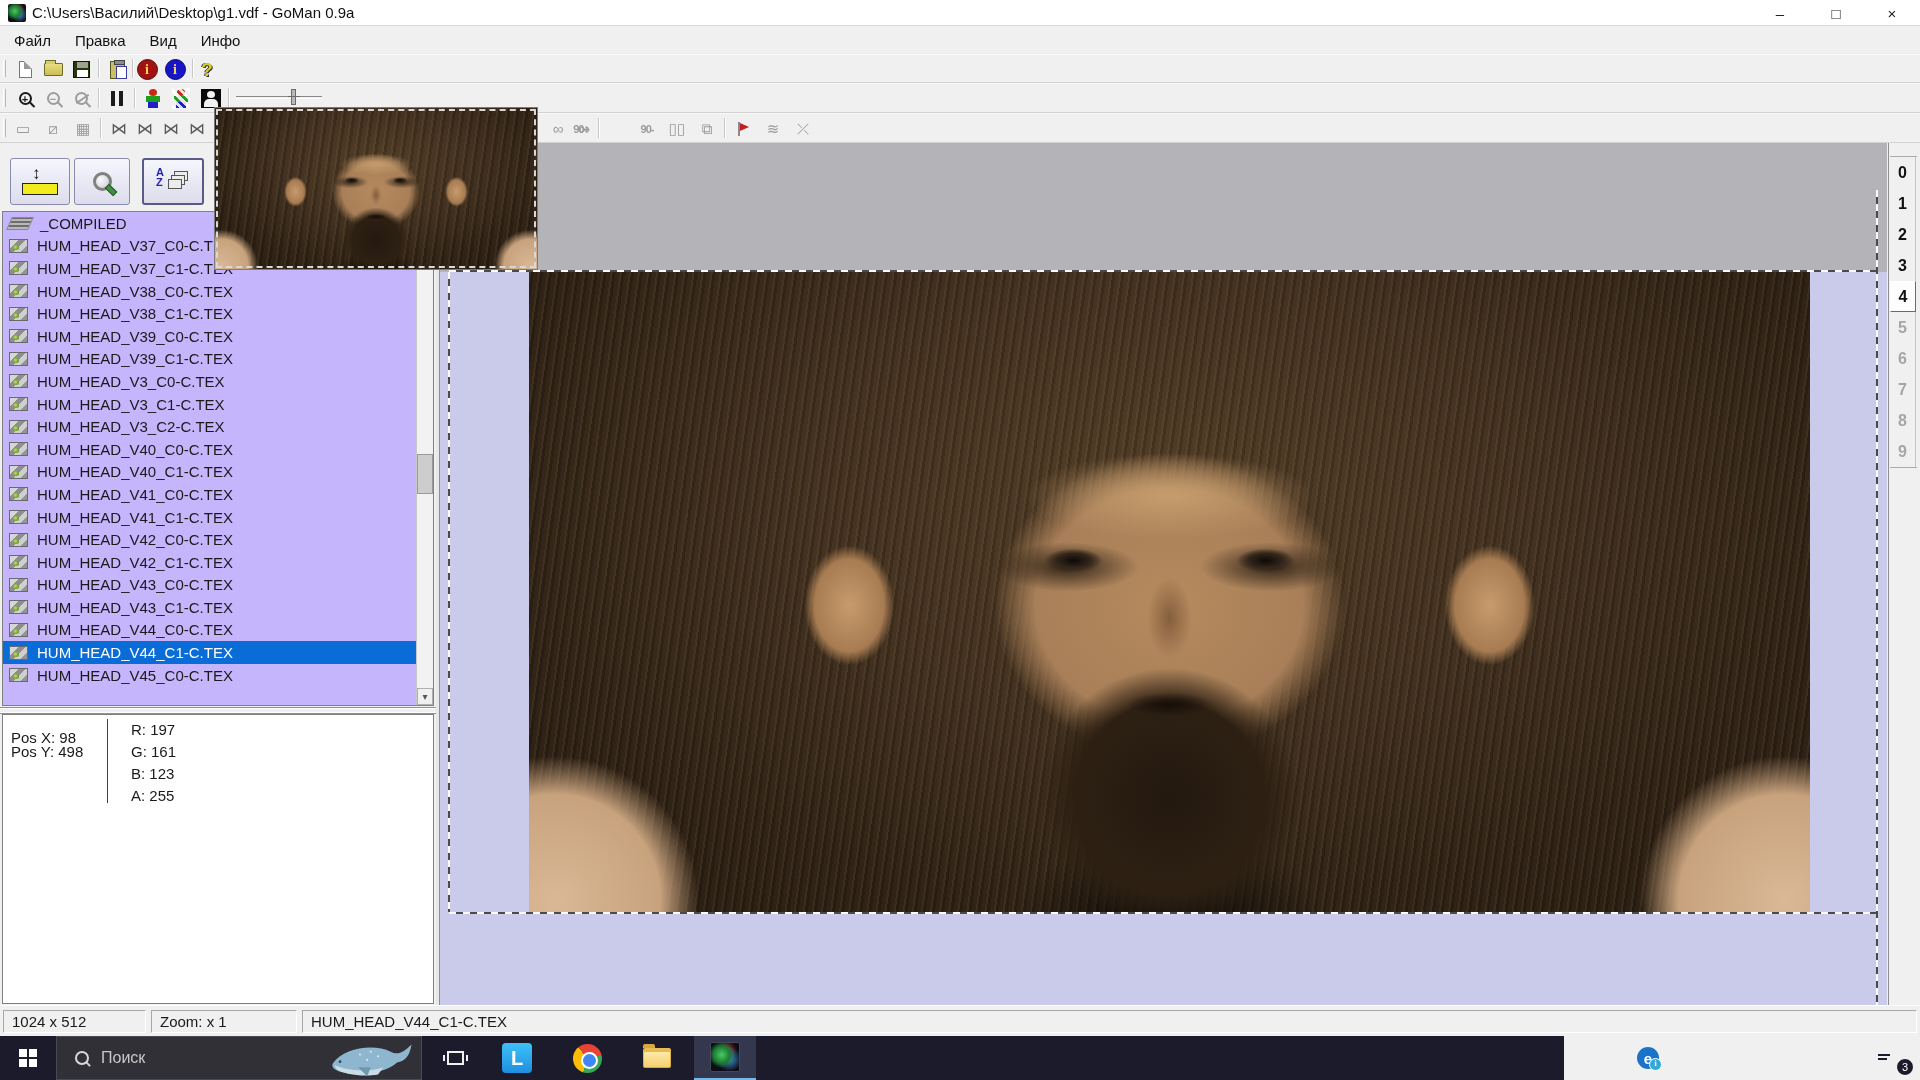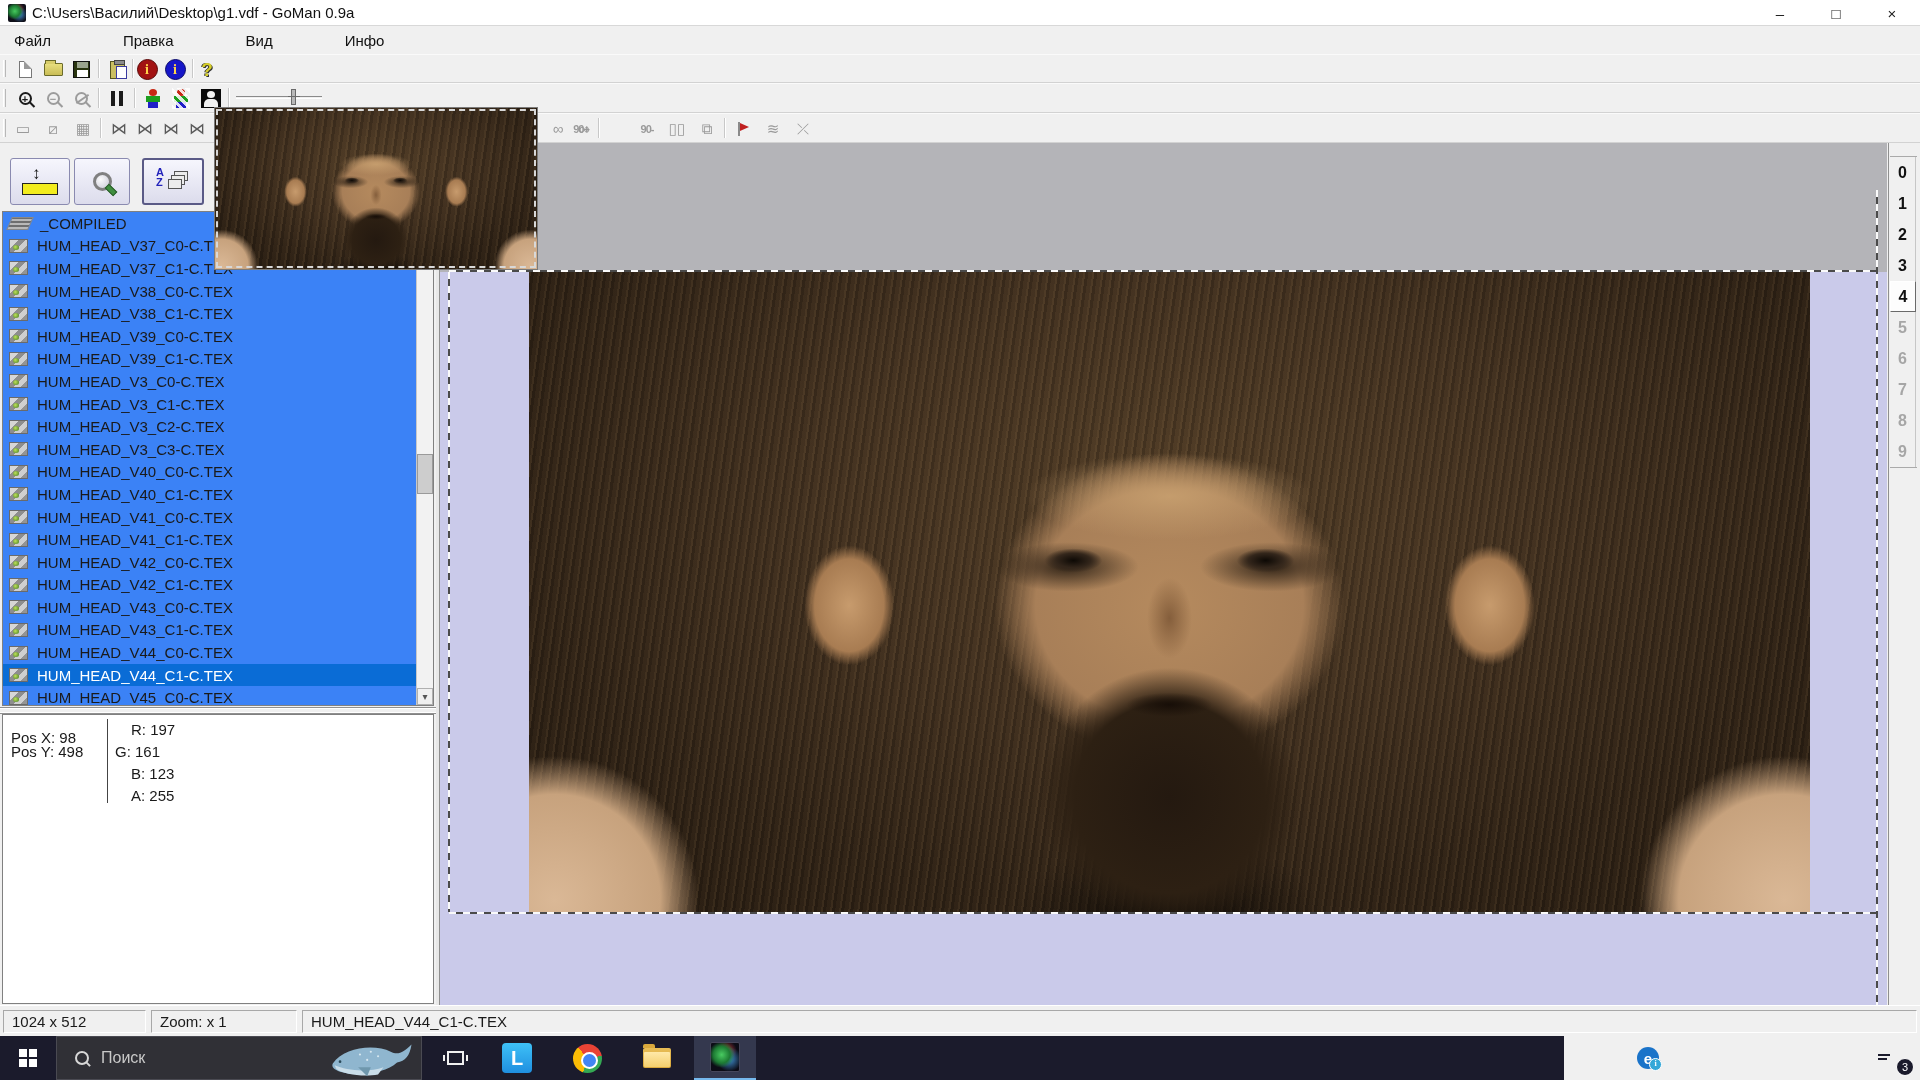--- a/index.html
+++ b/index.html
@@ -12,21 +12,21 @@
   .titlebar { left:0; top:0; width:1920px; height:26px; background:#ffffff; border-bottom:1px solid #d8d8d8; display:flex; align-items:center; }
   .appicon16 { width:18px; height:18px; margin:0 6px 0 8px; border-radius:2px;
     background: radial-gradient(circle at 38% 40%, #45c95d 0%, #1d7a33 35%, rgba(0,0,0,0) 55%),
                 radial-gradient(circle at 64% 58%, #3f8fd2 0%, rgba(0,0,0,0) 50%),
                 radial-gradient(circle at 56% 30%, #c23c3c 0%, rgba(0,0,0,0) 40%), #10101a; }
   .title-text { font-size:15px; color:#111; }
   .winbtns { position:absolute; right:0; top:0; height:26px; display:flex; }
   .winbtn { width:56px; height:26px; display:flex; align-items:center; justify-content:center; font-size:15px; color:#222; }
 
   
-  .menubar { left:0; top:26px; width:1920px; height:28px; background:#f0f0f0; display:flex; align-items:center;gap:48px; }
+  .menubar { left:0; top:26px; width:1920px; height:28px; background:#f0f0f0; display:flex; align-items:center; }
   .menu-item { font-size:15px; color:#111; padding:4px 10px; margin-left:4px; }
 
   
   .tbrow { left:0; width:1920px; background:#f0f0f0; border-top:1px solid #fafafa; border-bottom:1px solid #d2d2d2; }
   .tb1 { top:54px; height:29px; }
   .tb2 { top:83px; height:30px; }
   .tb3 { top:113px; height:30px; }
   .grip { position:absolute; left:3px; top:5px; bottom:5px; width:3px; border-left:1px solid #fff; border-right:1px solid #b8b8b8; }
   .tsep { position:absolute; top:4px; bottom:4px; width:2px; border-left:1px solid #c8c8c8; border-right:1px solid #fff; }
   .tbtn { position:absolute; top:2px; width:26px; height:25px; display:flex; align-items:center; justify-content:center; }
@@ -80,21 +80,21 @@
   .tb-bar-ic .arrows { position:absolute; left:10px; top:-3px; font-size:17px; color:#111; }
   .tb-bar-ic .ybar { position:absolute; left:0; bottom:2px; width:36px; height:12px; background:#f2ec1e; border:1px solid #222; }
   .mag-big { width:19px; height:19px; border:3px solid #808080; border-radius:50%; position:relative; background:radial-gradient(circle at 35% 35%, #fafafa, #c9c9d6); }
   .mag-big::after { content:""; position:absolute; width:4px; height:10px; background:#3f8f3f; right:-5px; bottom:-8px; transform:rotate(-45deg); border:1px solid #2a5a2a; }
   .ic-sort { position:relative; width:34px; height:30px; }
   .ic-sort .az { position:absolute; left:0; top:0; font-size:11px; font-weight:bold; color:#2222bb; line-height:10px; }
   .ic-sort .cards { position:absolute; right:0; top:4px; width:22px; height:20px; }
   .ic-sort .cards i { position:absolute; width:14px; height:10px; background:#ececec; border:1px solid #555; }
   .ic-sort .cards i:nth-child(1){ left:6px; top:0; } .ic-sort .cards i:nth-child(2){ left:3px; top:4px; } .ic-sort .cards i:nth-child(3){ left:0; top:8px; }
 
-  .filelist { left:2px; top:211px; width:432px; height:495px; background:#3b82f6; border:1px solid #808080; overflow:hidden; }
+  .filelist { left:2px; top:211px; width:432px; height:495px; background:#c4b5fd; border:1px solid #808080; overflow:hidden; }
   .lrow { height:22.6px; display:flex; align-items:center; padding-left:6px; width:413px; }
   .lrow .ltext { font-size:15px; color:#1a1a1a; margin-left:9px; white-space:nowrap; }
   .lrow.sel { background:var(--sel,#0a6cd6); }
   .lrow.sel .ltext { color:#fff; }
   .ficon { width:19px; height:14px; flex:0 0 19px; border:1px solid #6a6a6a;
     background:linear-gradient(135deg,#d6d6d6 0 28%,#8e8e8e 28% 52%,#cfcfcf 52% 76%,#949494 76%); position:relative; }
   .ficon::after { content:""; position:absolute; left:3px; bottom:2px; width:6px; height:5px; border-radius:50%; background:radial-gradient(circle at 40% 40%, #bfe05a, #3f7a1f); }
   .gicon { width:22px; height:13px; flex:0 0 22px; transform:skewX(-24deg);
     background:repeating-linear-gradient(0deg,#b8b8b8 0 2px,#6e6e6e 2px 4px); border:1px solid #888; }
   .vscroll { position:absolute; right:0; top:0; bottom:0; width:17px; background:#f2f2f2; border-left:1px solid #c8c8c8; }
@@ -401,24 +401,20 @@
         <div class="lrow">
           <span class="ficon"></span>
           <span class="ltext">HUM_HEAD_V3_C1-C.TEX</span>
         </div>
         <div class="lrow">
           <span class="ficon"></span>
           <span class="ltext">HUM_HEAD_V3_C2-C.TEX</span>
         </div>
         <div class="lrow">
           <span class="ficon"></span>
-          <span class="ltext">HUM_HEAD_V3_C3-C.TEX</span>
-        </div>
-        <div class="lrow">
-          <span class="ficon"></span>
           <span class="ltext">HUM_HEAD_V40_C0-C.TEX</span>
         </div>
         <div class="lrow">
           <span class="ficon"></span>
           <span class="ltext">HUM_HEAD_V40_C1-C.TEX</span>
         </div>
         <div class="lrow">
           <span class="ficon"></span>
           <span class="ltext">HUM_HEAD_V41_C0-C.TEX</span>
         </div>
@@ -462,21 +458,21 @@
     </div>
   </div>
 
   <div class="abs splitter"></div>
 
   <div class="abs infopanel">
     <span class="ip-text" style="left:8px; top:14px;">Pos X: 98</span>
     <span class="ip-text" style="left:8px; top:28px;">Pos Y: 498</span>
     <span class="ip-div"></span>
     <span class="ip-text" style="left:128px; top:6px;">R: 197</span>
-    <span class="ip-text" style="left:112px; top:28px;">G: 161</span>
+    <span class="ip-text" style="left:128px; top:28px;">G: 161</span>
     <span class="ip-text" style="left:128px; top:50px;">B: 123</span>
     <span class="ip-text" style="left:128px; top:72px;">A: 255</span>
   </div>
 
   <div class="abs canvas"></div>
   <div class="abs grayband"></div>
   <div class="abs tex-image">
       <div class="face-art"></div>
     </div>
   <div class="abs dash-h" style="left:449px; top:270px; width:1429px;"></div>

